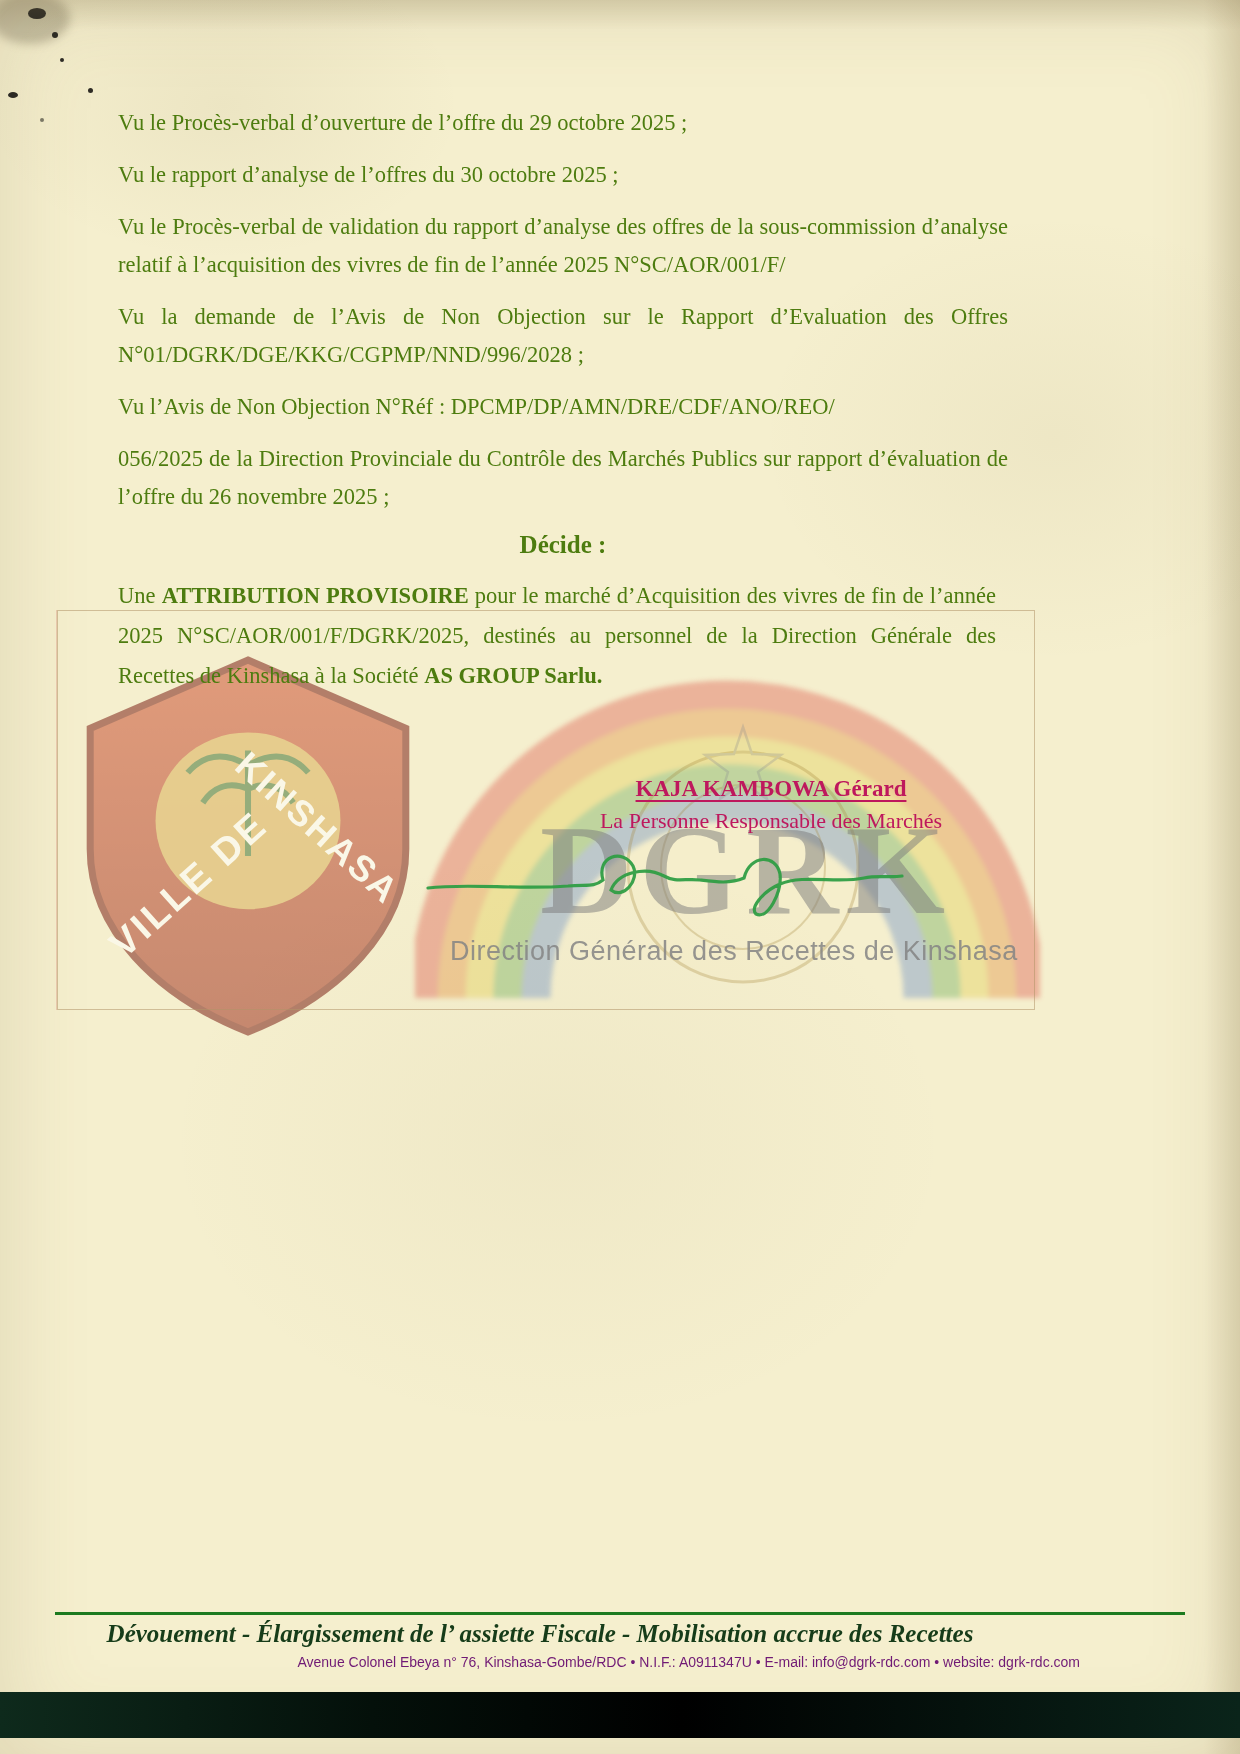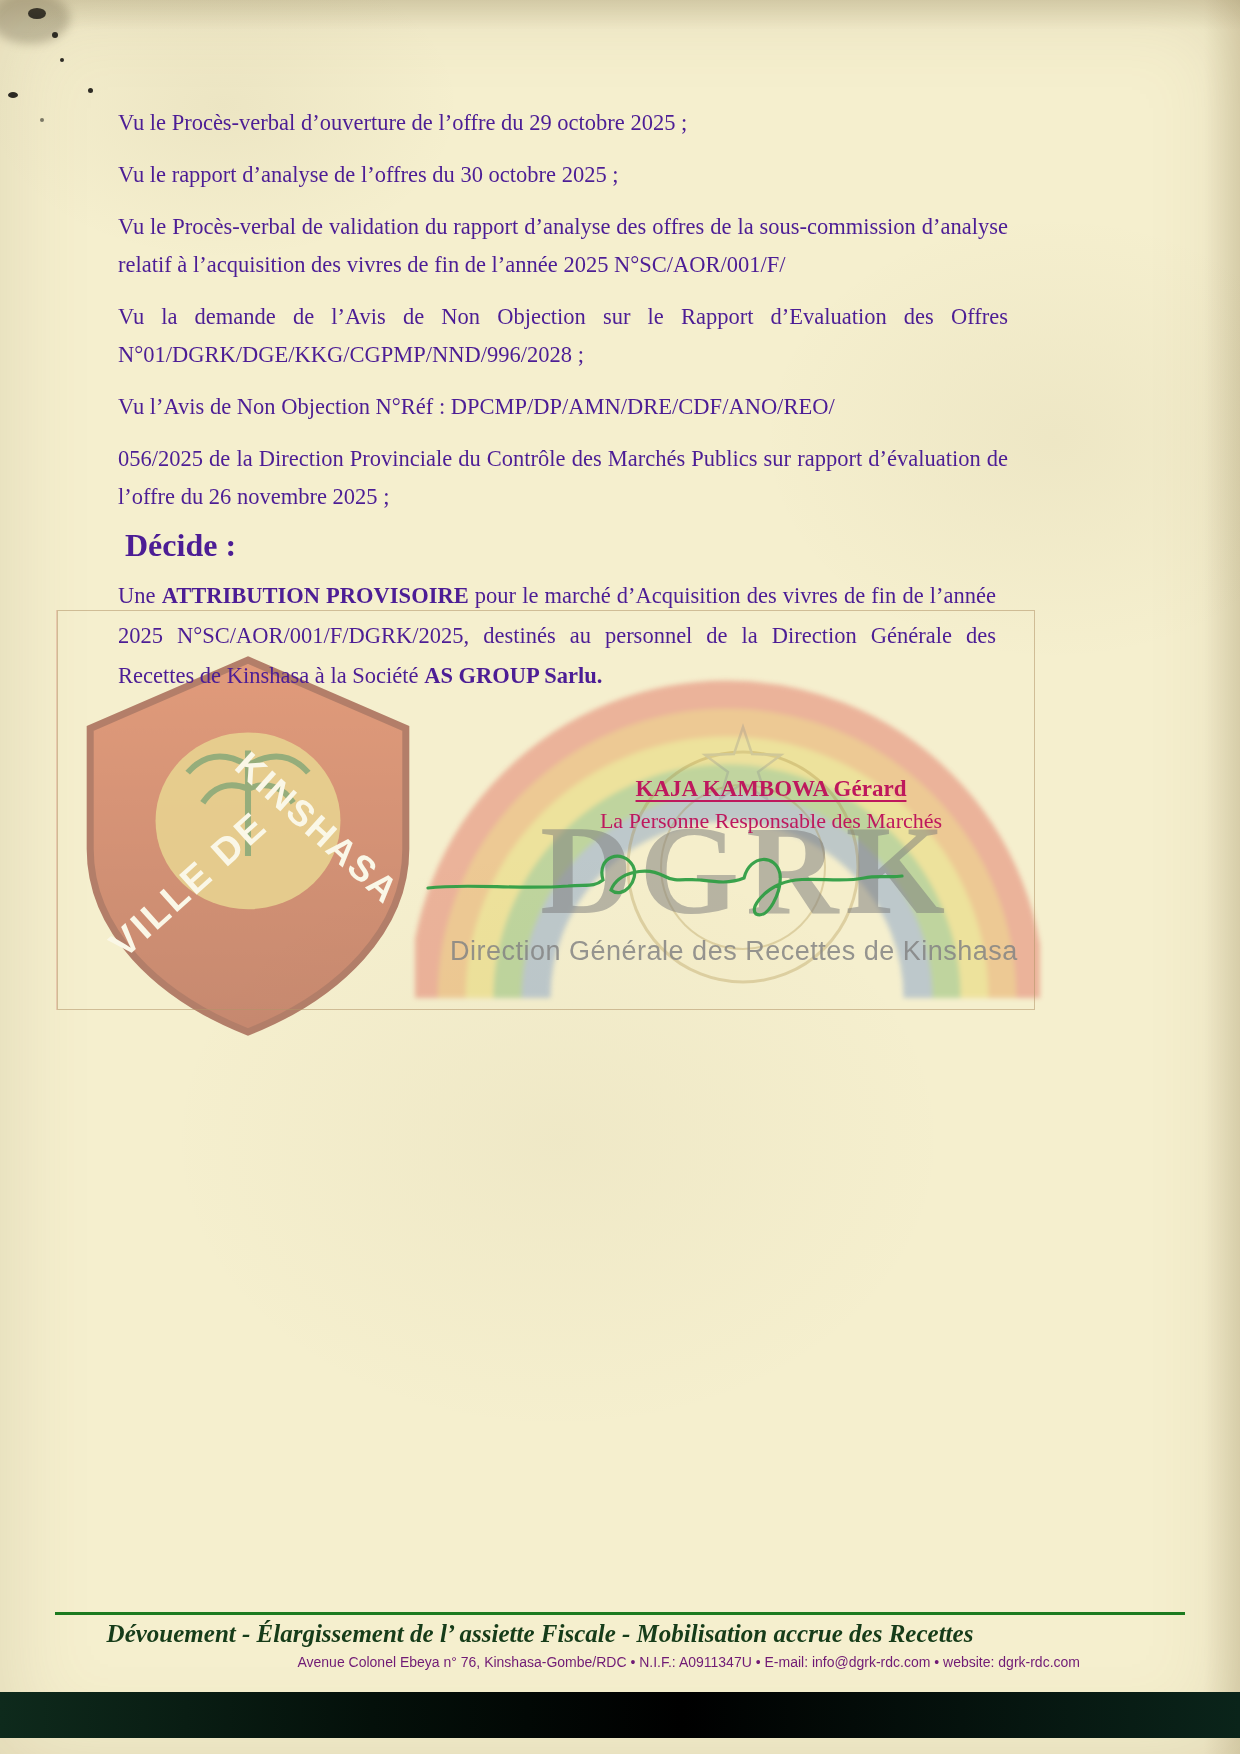--- a/index.html
+++ b/index.html
@@ -42,24 +42,24 @@
   
   .stamp-box{
     position:absolute;left:57px;top:610px;width:976px;height:398px;z-index:1;
     border:1.5px solid rgba(176,148,104,0.55);
     box-shadow:-1px 0 0 rgba(200,90,80,0.25);
   }
 
   
   .content{
     position:absolute;left:118px;top:0;width:890px;padding-top:104px;z-index:2;
-    color:#4c1d95;font-size:22.5px;
+    color:#4d7c0f;font-size:22.5px;
   }
   .content p.vu{margin:0 0 14px 0;line-height:38px;text-align:justify;}
-  .decide{font-size:32px;font-weight:bold;margin:8px 0 0 7px;line-height:30px;}
+  .decide{font-size:25px;font-weight:bold;margin:8px 0 0 0;line-height:30px;text-align:center;}
   .decision{margin:16px 12px 0 0;line-height:40px;text-align:justify;}
   .decision b{font-weight:bold;}
 
   
   .sig-block{position:absolute;left:556px;top:776px;width:430px;text-align:center;z-index:3;color:#be185d;}
   .sig-name{
     font-weight:bold;font-size:23px;
     text-decoration:underline;text-decoration-thickness:1.5px;text-underline-offset:4px;
   }
   .sig-role{font-size:22px;margin-top:6px;}

